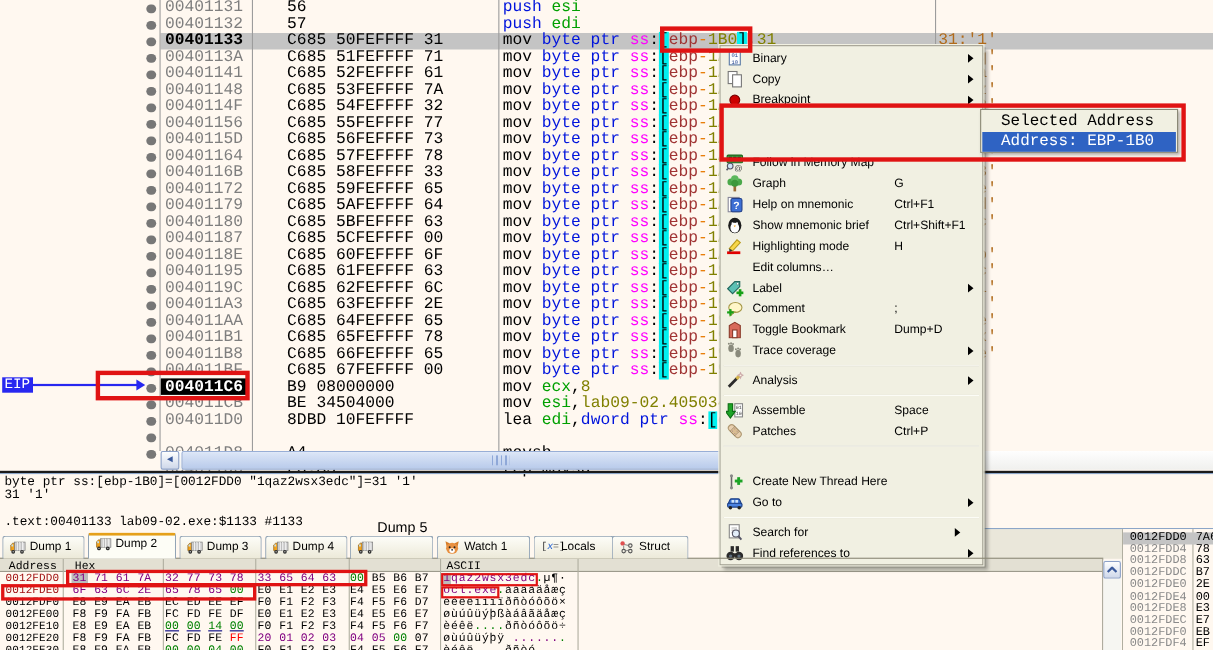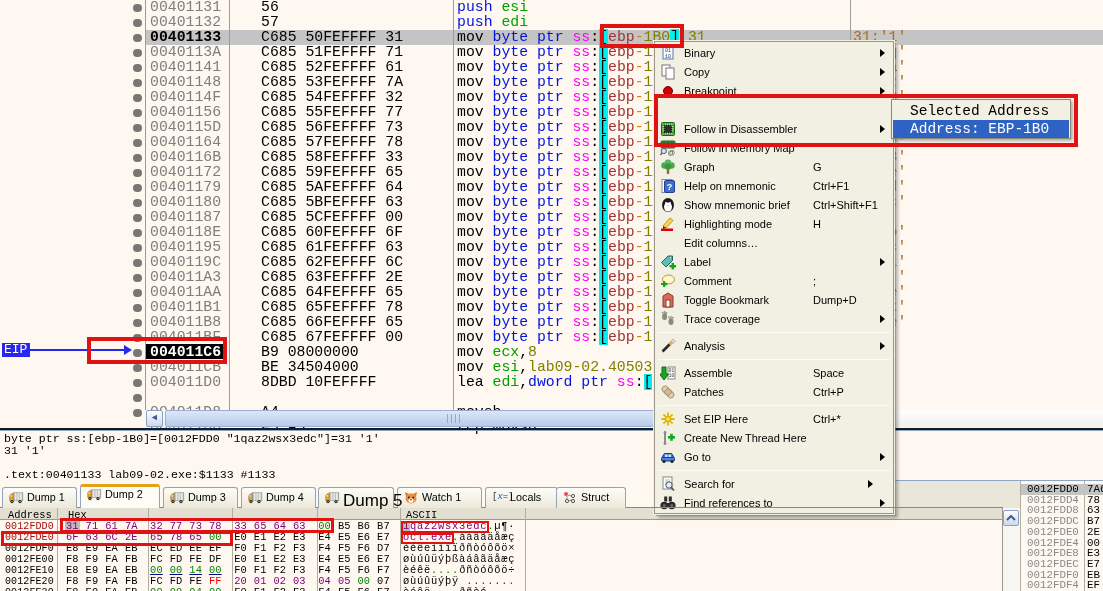--- a/index.html
+++ b/index.html
@@ -161,21 +161,21 @@
       <rect x="1.4" y="4" width="1.6" height="1.8" fill="#bfe0f2"></rect>
       <rect x="4.3" y="1.8" width="9.5" height="7.7" fill="#d9d9d9" stroke="#777" stroke-width=".6"></rect>
       <path d="M6.6 1.8 v7.7 M8.9 1.8 v7.7 M11.2 1.8 v7.7" stroke="#f4f4f4" stroke-width="1.1"></path>
       <path d="M5.8 1.8 v7.7 M8.1 1.8 v7.7 M10.4 1.8 v7.7" stroke="#9a9a9a" stroke-width=".5"></path>
       <circle cx="3" cy="10.6" r="1.7" fill="#2a2a2a"></circle>
       <circle cx="11" cy="10.6" r="1.7" fill="#2a2a2a"></circle>
       <circle cx="3" cy="10.6" r=".6" fill="#c9c9c9"></circle>
       <circle cx="11" cy="10.6" r=".6" fill="#c9c9c9"></circle>
     </svg>
   </div>
-<span style="position:absolute;left:343px;top:491px;font-family:'Liberation Sans';font-size:17px;color:#000;z-index:4;">Dump 5</span>
+<span style="position:absolute;left:343px;top:472px;font-family:'Liberation Sans';font-size:13px;color:#000;z-index:4;">Dump 5</span>
 <div style="position:absolute;left:397px;top:487px;width:85px;height:21px;background:linear-gradient(#fdfdf8,#ece9d8);border:1px solid #92a4b6;border-bottom:none;border-radius:3px 3px 0 0;z-index:2;"></div>
 <div style="position:absolute;left:404px;top:487px;width:20px;height:21px;z-index:4;">
     <svg width="14" height="13" viewBox="0 0 14 13" style="position:absolute;left:0px;top:4px;">
       <polygon points="1,1 5,3 2,6" fill="#d77e2a"></polygon>
       <polygon points="13,1 9,3 12,6" fill="#d77e2a"></polygon>
       <ellipse cx="7" cy="7.5" rx="5.5" ry="5" fill="#e89040"></ellipse>
       <ellipse cx="7" cy="9.5" rx="2.5" ry="2.2" fill="#fff"></ellipse>
       <circle cx="4.8" cy="6.5" r=".9" fill="#222"></circle>
       <circle cx="9.2" cy="6.5" r=".9" fill="#222"></circle>
       <circle cx="7" cy="8.8" r=".8" fill="#222"></circle>
@@ -301,35 +301,20 @@
     </div>
     <div style="position:absolute;left:0;right:0;top:39px;height:19px;">
       <span style="position:absolute;left:5px;top:0;width:16px;height:19px;">
         <svg width="16" height="16" viewBox="0 0 16 16" style="position:absolute;left:0;top:1.5px;">
           <circle cx="8" cy="8" r="4.5" fill="#cc0000" stroke="#7a0000"></circle>
         </svg>
       </span>
       <span style="position:absolute;left:29px;top:3.5px;color:#000000;">Breakpoint</span>
       <span style="position:absolute;right:8px;top:6px;width:0;height:0;border-top:4px solid transparent;border-bottom:4px solid transparent;border-left:5px solid #000;"></span>
     </div>
-    <div style="position:absolute;left:0;right:0;top:77px;height:19px;">
-      <span style="position:absolute;left:5px;top:0;width:16px;height:19px;">
-        <svg width="16" height="16" viewBox="0 0 16 16" style="position:absolute;left:0;top:1.5px;">
-          <rect x="1.5" y="1.5" width="13" height="13" rx="1" fill="#44a344" stroke="#1d661d"></rect>
-          <rect x="4.5" y="4.5" width="7" height="7" fill="#2f2f2f" stroke="#111"></rect>
-          <path d="M5.5 2.5v2M7.5 2.5v2M9.5 2.5v2M11.5 2.5v2M5.5 11.5v2M7.5 11.5v2M9.5 11.5v2M11.5 11.5v2M2.5 5.5h2M2.5 7.5h2M2.5 9.5h2M11.5 5.5h2M11.5 7.5h2M11.5 9.5h2" stroke="#b6e28e" stroke-width=".9"></path>
-          <circle cx="2.8" cy="2.8" r=".7" fill="#d9b44a"></circle>
-          <circle cx="13.2" cy="2.8" r=".7" fill="#d9b44a"></circle>
-          <circle cx="2.8" cy="13.2" r=".7" fill="#d9b44a"></circle>
-          <circle cx="13.2" cy="13.2" r=".7" fill="#d9b44a"></circle>
-        </svg>
-      </span>
-      <span style="position:absolute;left:29px;top:3.5px;color:#000000;">Follow in Disassembler</span>
-      <span style="position:absolute;right:8px;top:6px;width:0;height:0;border-top:4px solid transparent;border-bottom:4px solid transparent;border-left:5px solid #000;"></span>
-    </div>
     <div style="position:absolute;left:0;right:0;top:96px;height:19px;">
       <span style="position:absolute;left:5px;top:0;width:16px;height:19px;">
         <svg width="16" height="16" viewBox="0 0 16 16" style="position:absolute;left:0;top:1.5px;">
           <rect x="1" y="1" width="14" height="7" rx="1" fill="#3f9e3f" stroke="#1d661d"></rect>
           <rect x="2.5" y="2.5" width="3" height="4" fill="#222"></rect>
           <rect x="6.5" y="2.5" width="3" height="4" fill="#222"></rect>
           <rect x="10.5" y="2.5" width="3" height="4" fill="#222"></rect>
           <circle cx="3.8" cy="11" r="2.6" fill="#cfe3f7" stroke="#556" stroke-width="1"></circle>
           <line x1="1.8" y1="13.2" x2="0.5" y2="14.8" stroke="#556" stroke-width="1.4"></line>
           <text x="7.5" y="15" font-size="7.5" fill="#444">@</text>
@@ -474,30 +459,20 @@
           <rect x="8" y="2" width="7" height="12" fill="#fdfdfd" stroke="#888"></rect>
           <text x="11.5" y="7" font-size="4.5" font-family="Liberation Mono" fill="#333" text-anchor="middle">01</text>
           <text x="11.5" y="12" font-size="4.5" font-family="Liberation Mono" fill="#333" text-anchor="middle">10</text>
           <path d="M2 2 h4 v7 h2.5 L4 15 L-.5 9 H2 Z" fill="#1da427" stroke="#0c6c14"></path>
         </svg>
       </span>
       <span style="position:absolute;left:29px;top:3.5px;color:#000000;">Assemble</span>
       <span style="position:absolute;left:158px;top:3.5px;color:#000000;">Space</span>
     </div>
     <div style="position:absolute;left:3px;right:3px;top:362.5px;height:1px;background:#c6c4b5;border-bottom:1px solid #fcfcf6;"></div>
-    <div style="position:absolute;left:0;right:0;top:367px;height:19px;">
-      <span style="position:absolute;left:5px;top:0;width:16px;height:19px;">
-        <svg width="16" height="16" viewBox="0 0 16 16" style="position:absolute;left:0;top:1.5px;">
-          <path d="M8 1.5v13M1.5 8h13M3.4 3.4l9.2 9.2M12.6 3.4L3.4 12.6" stroke="#e2b800" stroke-width="1.8"></path>
-          <circle cx="8" cy="8" r="2.4" fill="#f7e26b" stroke="#c8a800"></circle>
-        </svg>
-      </span>
-      <span style="position:absolute;left:29px;top:3.5px;color:#000000;">Set EIP Here</span>
-      <span style="position:absolute;left:158px;top:3.5px;color:#000000;">Ctrl+*</span>
-    </div>
     <div style="position:absolute;left:0;right:0;top:386px;height:19px;">
       <span style="position:absolute;left:5px;top:0;width:16px;height:19px;">
         <svg width="16" height="16" viewBox="0 0 16 16" style="position:absolute;left:0;top:1.5px;">
           <line x1="5" y1="2" x2="5" y2="14" stroke="#666" stroke-width="1.4"></line>
           <circle cx="5" cy="2.5" r="1.4" fill="#888"></circle>
           <circle cx="5" cy="13.5" r="1.4" fill="#888"></circle>
           <rect x="8" y="6" width="7" height="2.6" fill="#1da427"></rect>
           <rect x="10.2" y="3.8" width="2.6" height="7" fill="#1da427"></rect>
         </svg>
       </span>

